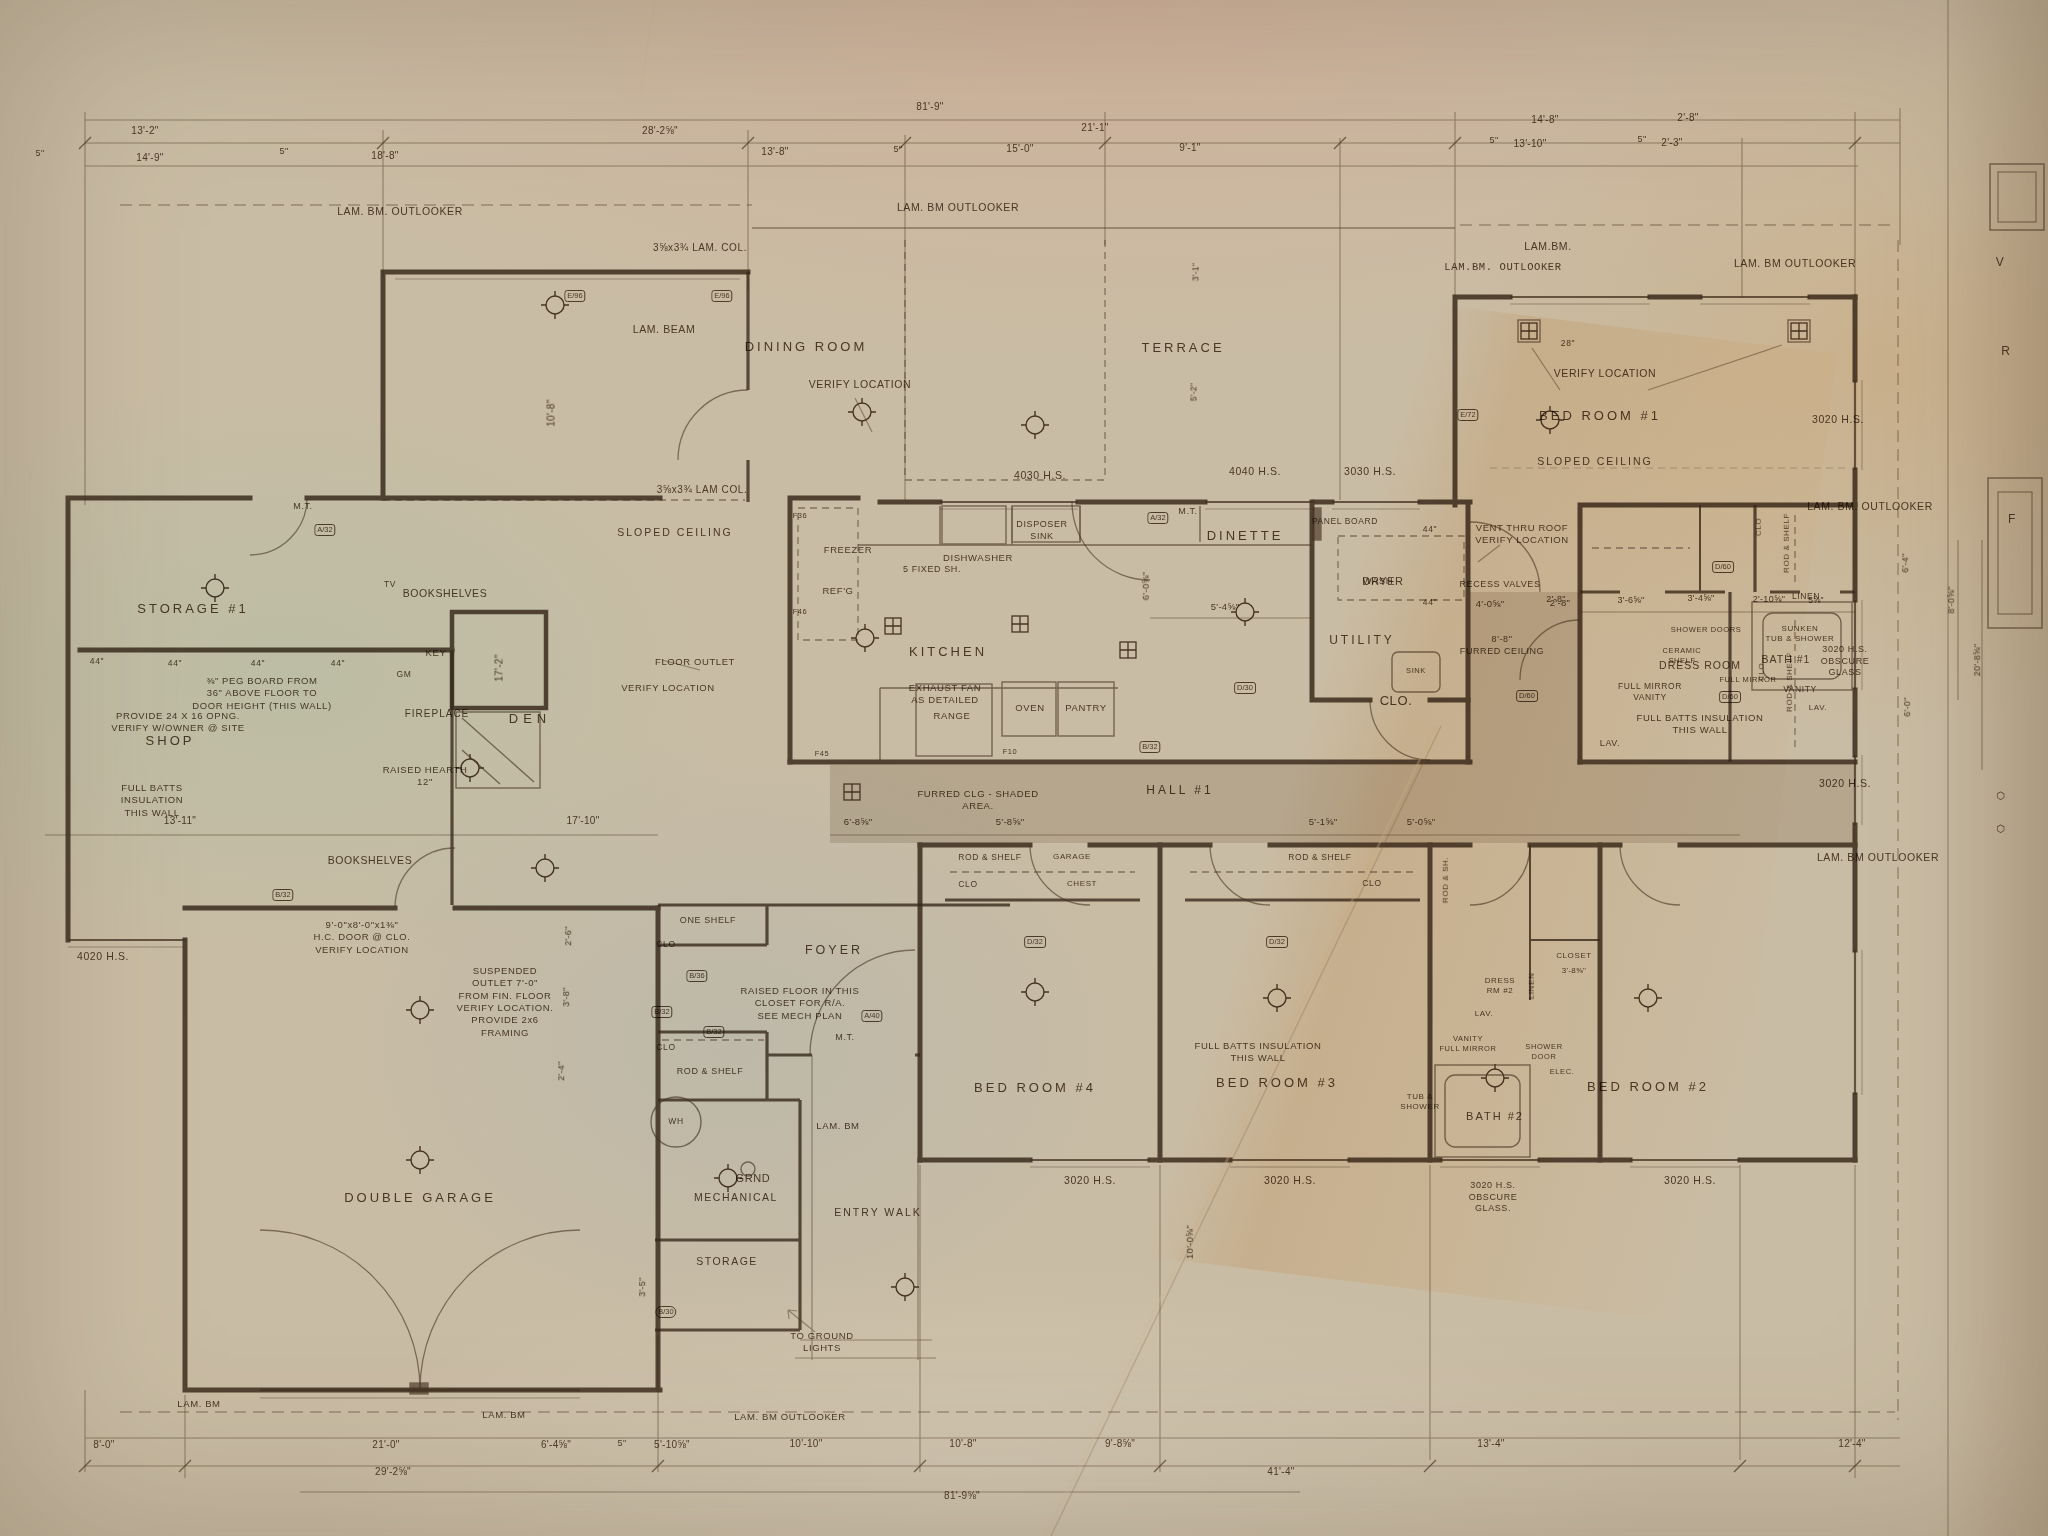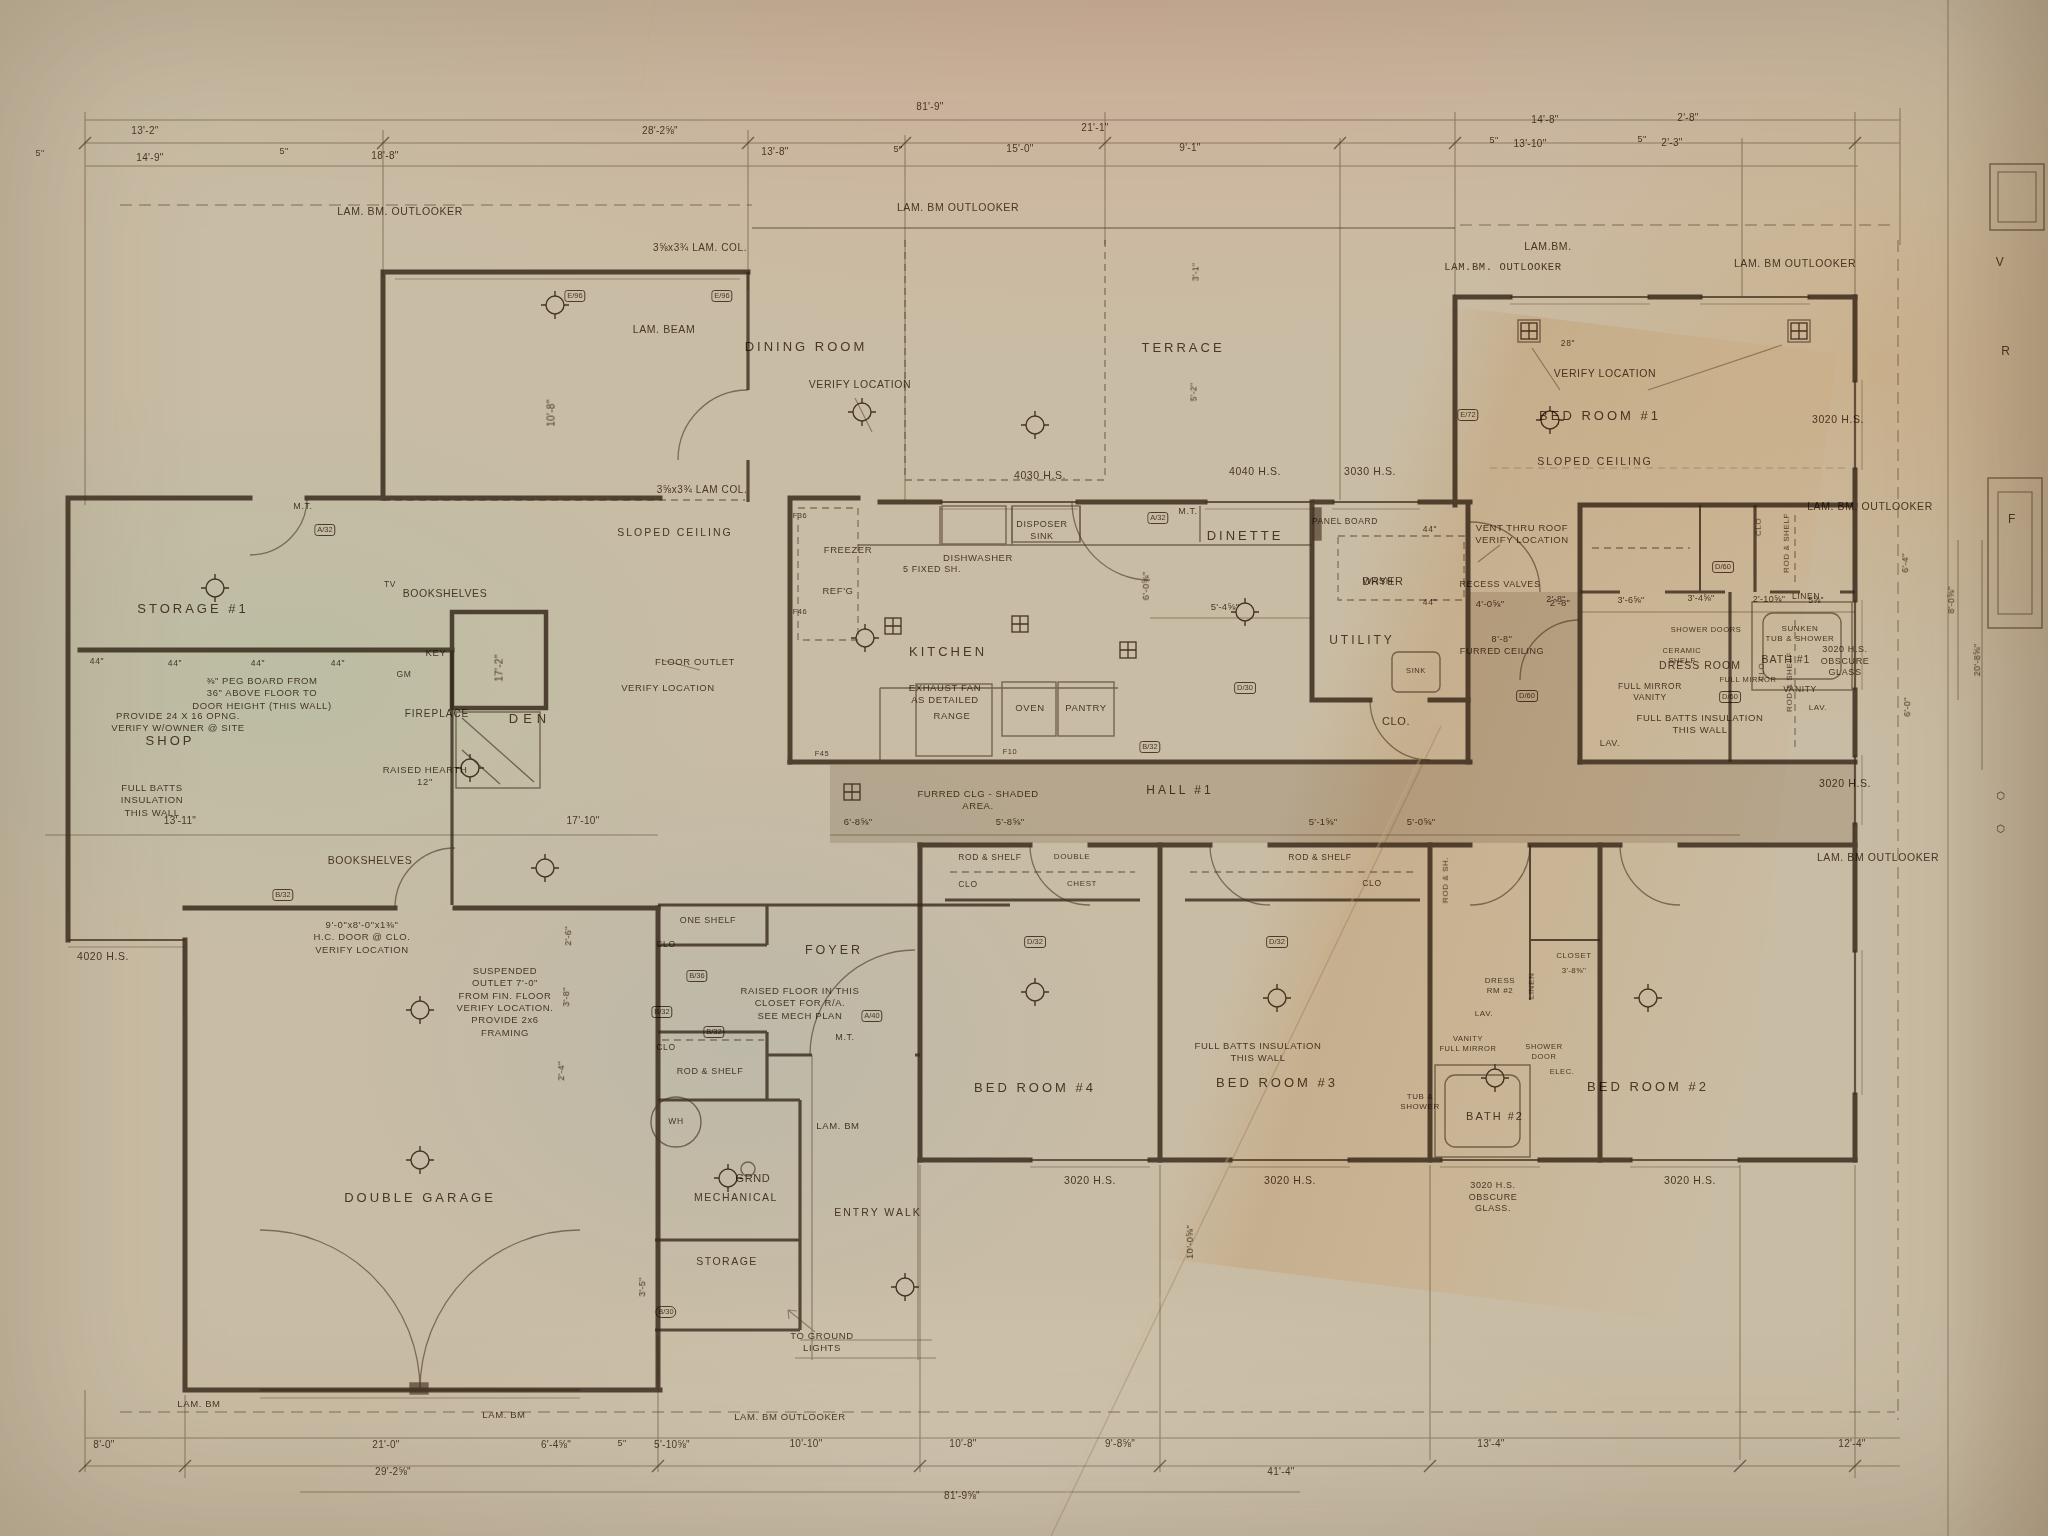--- a/index.html
+++ b/index.html
@@ -304,21 +304,21 @@
       <div class="lbl tag" style="left: 1158px; top: 518px; transform: translate(-50%, -50%);">A/32</div>
       <div class="lbl" style="left: 1188px; top: 512px; font-size: 9px; transform: translate(-50%, -50%);">M.T.</div>
       <div class="lbl room" style="left: 1245px; top: 536px; transform: translate(-50%, -50%);">DINETTE</div>
       <div class="lbl" style="left: 1255px; top: 472px; transform: translate(-50%, -50%);">4040 H.S.</div>
       <div class="lbl" style="left: 1370px; top: 472px; transform: translate(-50%, -50%);">3030 H.S.</div>
       <div class="lbl" style="left: 1345px; top: 522px; font-size: 8.5px; transform: translate(-50%, -50%);">PANEL BOARD</div>
       <div class="lbl" style="left: 1383px; top: 581px; font-size: 11px; transform: translate(-50%, -50%);">DRYER</div>
       <div class="lbl" style="left: 1378px; top: 581px; font-size: 9.5px; transform: translate(-50%, -50%);">WASH</div>
       <div class="lbl room" style="left: 1362px; top: 641px; font-size: 12px; transform: translate(-50%, -50%);">UTILITY</div>
       <div class="lbl" style="left: 1416px; top: 671px; font-size: 7.5px; transform: translate(-50%, -50%);">SINK</div>
-      <div class="lbl" style="left: 1396px; top: 701px; font-size: 11px; transform: translate(-50%, -50%); margin-top: 20px;">CLO.</div>
+      <div class="lbl" style="left: 1396px; top: 701px; font-size: 13px; transform: translate(-50%, -50%);">CLO.</div>
       <div class="lbl" style="left: 1522px; top: 534px; font-size: 9.5px; transform: translate(-50%, -50%);">VENT THRU ROOF
 VERIFY LOCATION</div>
       <div class="lbl" style="left: 1500px; top: 585px; font-size: 9px; transform: translate(-50%, -50%);">RECESS VALVES</div>
       <div class="lbl" style="left: 1430px; top: 530px; font-size: 8.5px; transform: translate(-50%, -50%);">44"</div>
       <div class="lbl" style="left: 1430px; top: 603px; font-size: 8.5px; transform: translate(-50%, -50%);">44"</div>
       <div class="lbl dim" style="left: 1490px; top: 604px; font-size: 9.5px; transform: translate(-50%, -50%);">4'-0⅝"</div>
       <div class="lbl dim" style="left: 1560px; top: 603px; font-size: 9.5px; transform: translate(-50%, -50%);">2'-8"</div>
       <div class="lbl" style="left: 1502px; top: 646px; font-size: 9px; transform: translate(-50%, -50%);">8'-8"
 FURRED CEILING</div>
       <div class="lbl dim" style="left: 1225px; top: 607px; font-size: 9.5px; transform: translate(-50%, -50%);">5'-4⅝"</div>
@@ -348,21 +348,21 @@
       <div class="lbl" style="left: 1806px; top: 597px; font-size: 8.5px; transform: translate(-50%, -50%);">LINEN</div>
       <div class="lbl" style="left: 1800px; top: 690px; font-size: 8.5px; transform: translate(-50%, -50%);">VANITY</div>
       <div class="lbl" style="left: 1818px; top: 708px; font-size: 8px; transform: translate(-50%, -50%);">LAV.</div>
       <div class="lbl" style="left: 1748px; top: 680px; font-size: 7.5px; transform: translate(-50%, -50%);">FULL MIRROR</div>
       <div class="lbl" style="left: 1682px; top: 656px; font-size: 7.5px; transform: translate(-50%, -50%);">CERAMIC
 SHELF</div>
       <div class="lbl" style="left: 1845px; top: 662px; font-size: 9px; transform: translate(-50%, -50%);">3020 H.S.
 OBSCURE
 GLASS</div>
       <div class="lbl" style="left: 990px; top: 858px; font-size: 8.5px; transform: translate(-50%, -50%);">ROD &amp; SHELF</div>
-      <div class="lbl" style="left: 1072px; top: 857px; font-size: 8px; transform: translate(-50%, -50%);">DOUBLE</div>
+      <div class="lbl" style="left: 1072px; top: 857px; font-size: 8px; transform: translate(-50%, -50%);">GARAGE</div>
       <div class="lbl" style="left: 968px; top: 885px; font-size: 8.5px; transform: translate(-50%, -50%);">CLO</div>
       <div class="lbl" style="left: 1082px; top: 884px; font-size: 8px; transform: translate(-50%, -50%);">CHEST</div>
       <div class="lbl" style="left: 1320px; top: 858px; font-size: 8.5px; transform: translate(-50%, -50%);">ROD &amp; SHELF</div>
       <div class="lbl" style="left: 1372px; top: 884px; font-size: 8.5px; transform: translate(-50%, -50%);">CLO</div>
       <div class="lbl" style="left: 1446px; top: 880px; font-size: 8px; transform: translate(-50%, -50%) rotate(-90deg);">ROD &amp; SH.</div>
       <div class="lbl tag" style="left: 1035px; top: 942px; transform: translate(-50%, -50%);">D/32</div>
       <div class="lbl tag" style="left: 1277px; top: 942px; transform: translate(-50%, -50%);">D/32</div>
       <div class="lbl room" style="left: 1035px; top: 1088px; transform: translate(-50%, -50%);">BED ROOM #4</div>
       <div class="lbl room" style="left: 1277px; top: 1083px; transform: translate(-50%, -50%);">BED ROOM #3</div>
       <div class="lbl room" style="left: 1648px; top: 1087px; transform: translate(-50%, -50%);">BED ROOM #2</div>

